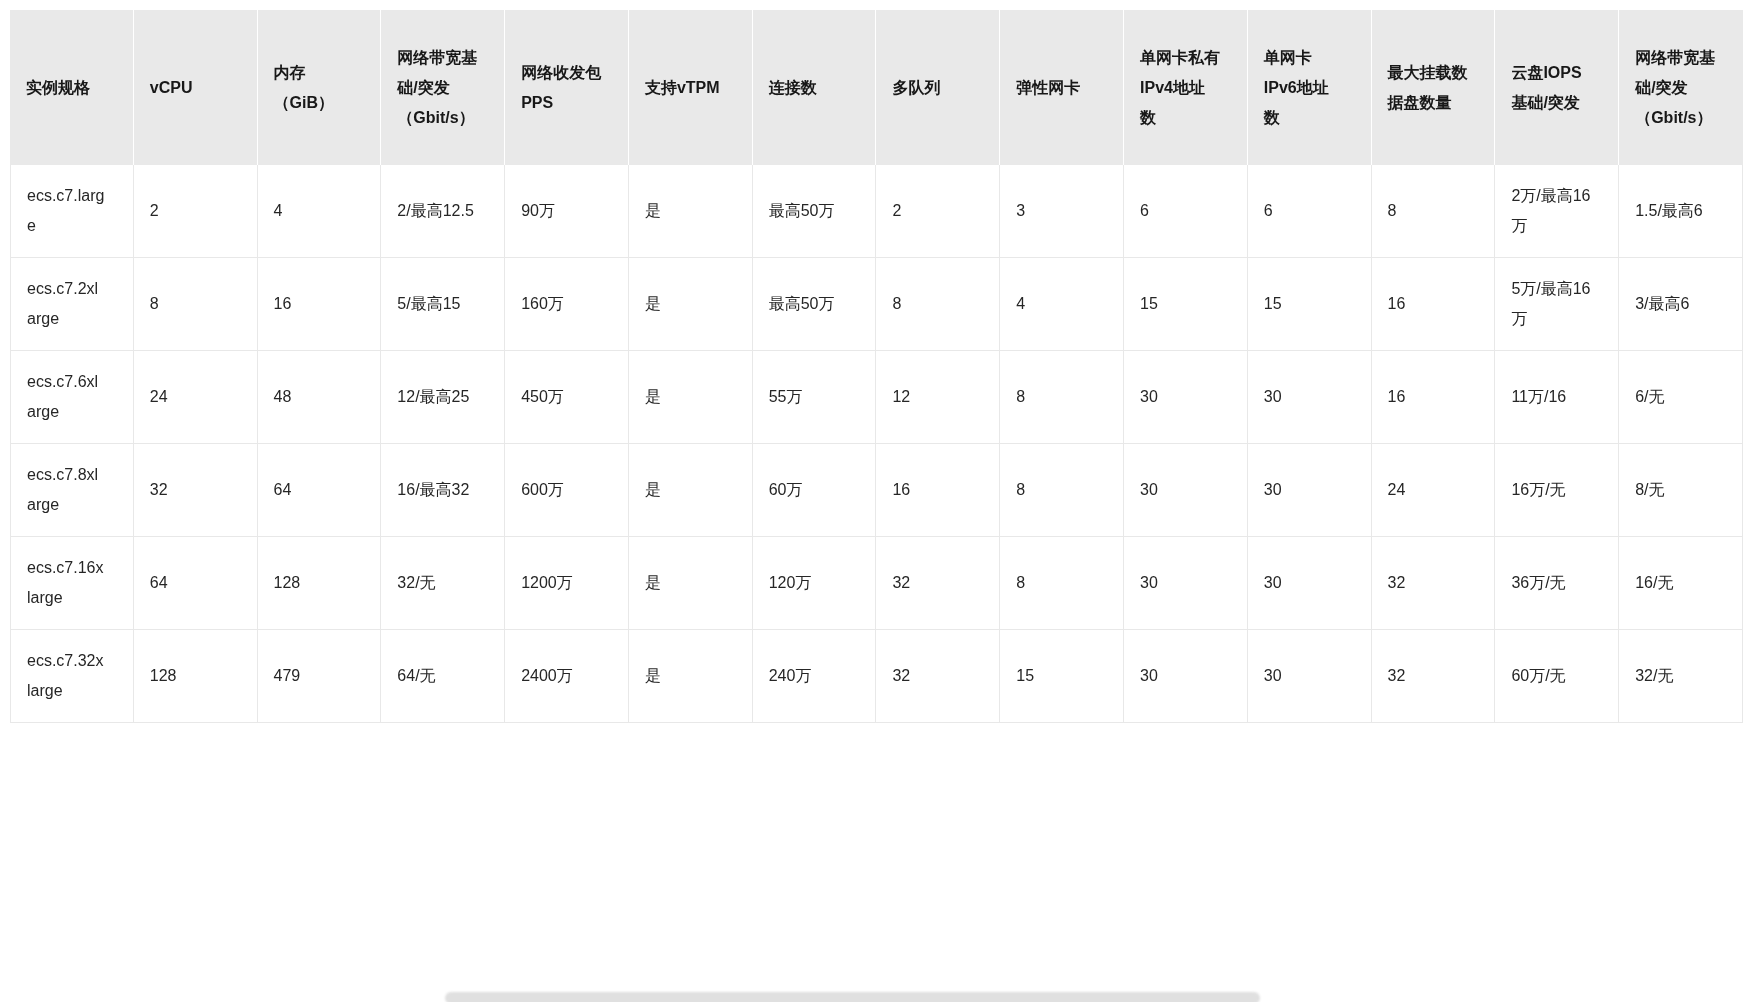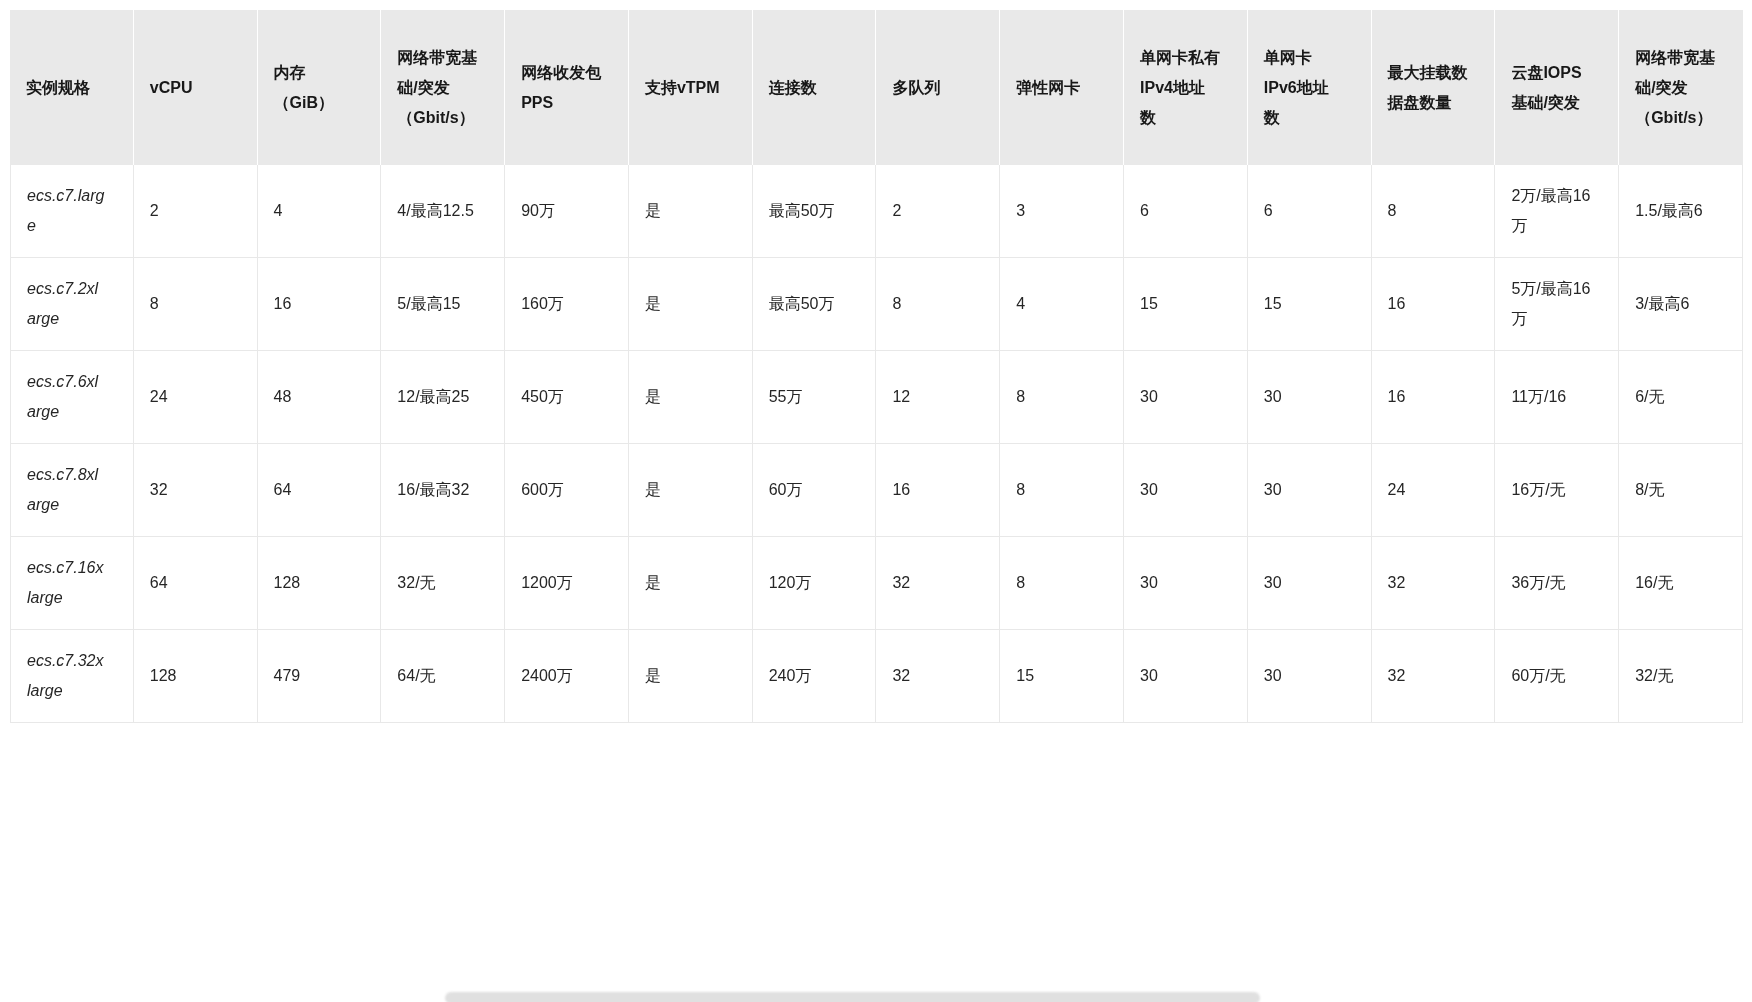--- a/index.html
+++ b/index.html
@@ -46,21 +46,21 @@
     line-height: 30px;
     text-align: left;
     vertical-align: middle;
     padding: 14px 26px 14px 16px;
     border-right: 1px solid #e8e8e8;
     border-bottom: 1px solid #e8e8e8;
     height: 93px;
     word-break: normal;
     overflow-wrap: break-word;
   }
-  .spec-table td:first-child { border-left: 1px solid #e8e8e8; font-style: italic; }
+  .spec-table td:first-child { border-left: 1px solid #e8e8e8; }
   .scrollbar-thumb {
     position: absolute;
     left: 445px;
     top: 992px;
     width: 815px;
     height: 12px;
     border-radius: 6px;
     background: #c7c7c7;
     opacity: 0.55;
     filter: blur(1px);
@@ -87,21 +87,21 @@
           <th>最大挂载数据盘数量</th>
           <th>云盘IOPS基础/突发</th>
           <th>网络带宽基础/突发（Gbit/s）</th>
         </tr>
     </thead>
     <tbody>
         <tr>
           <td>ecs.c7.large</td>
           <td>2</td>
           <td>4</td>
-          <td>4/最高12.5</td>
+          <td>2/最高12.5</td>
           <td>90万</td>
           <td>是</td>
           <td>最高50万</td>
           <td>2</td>
           <td>3</td>
           <td>6</td>
           <td>6</td>
           <td>8</td>
           <td>2万/最高16万</td>
           <td>1.5/最高6</td>

